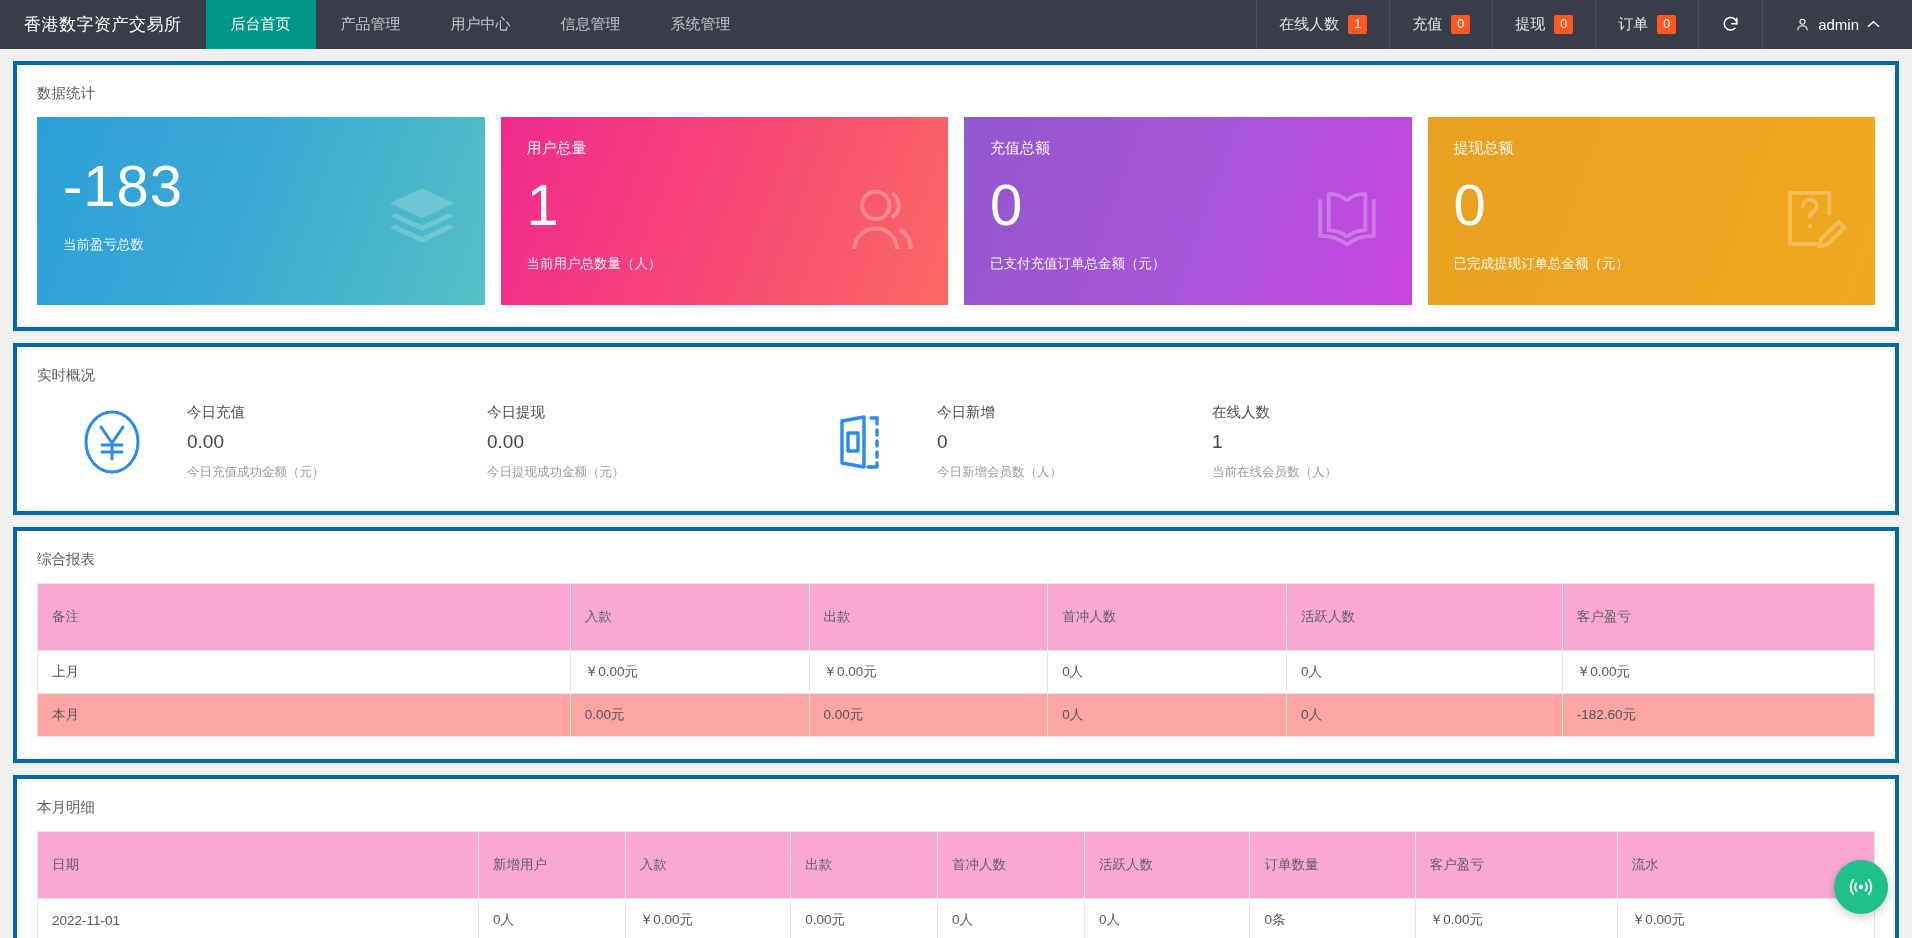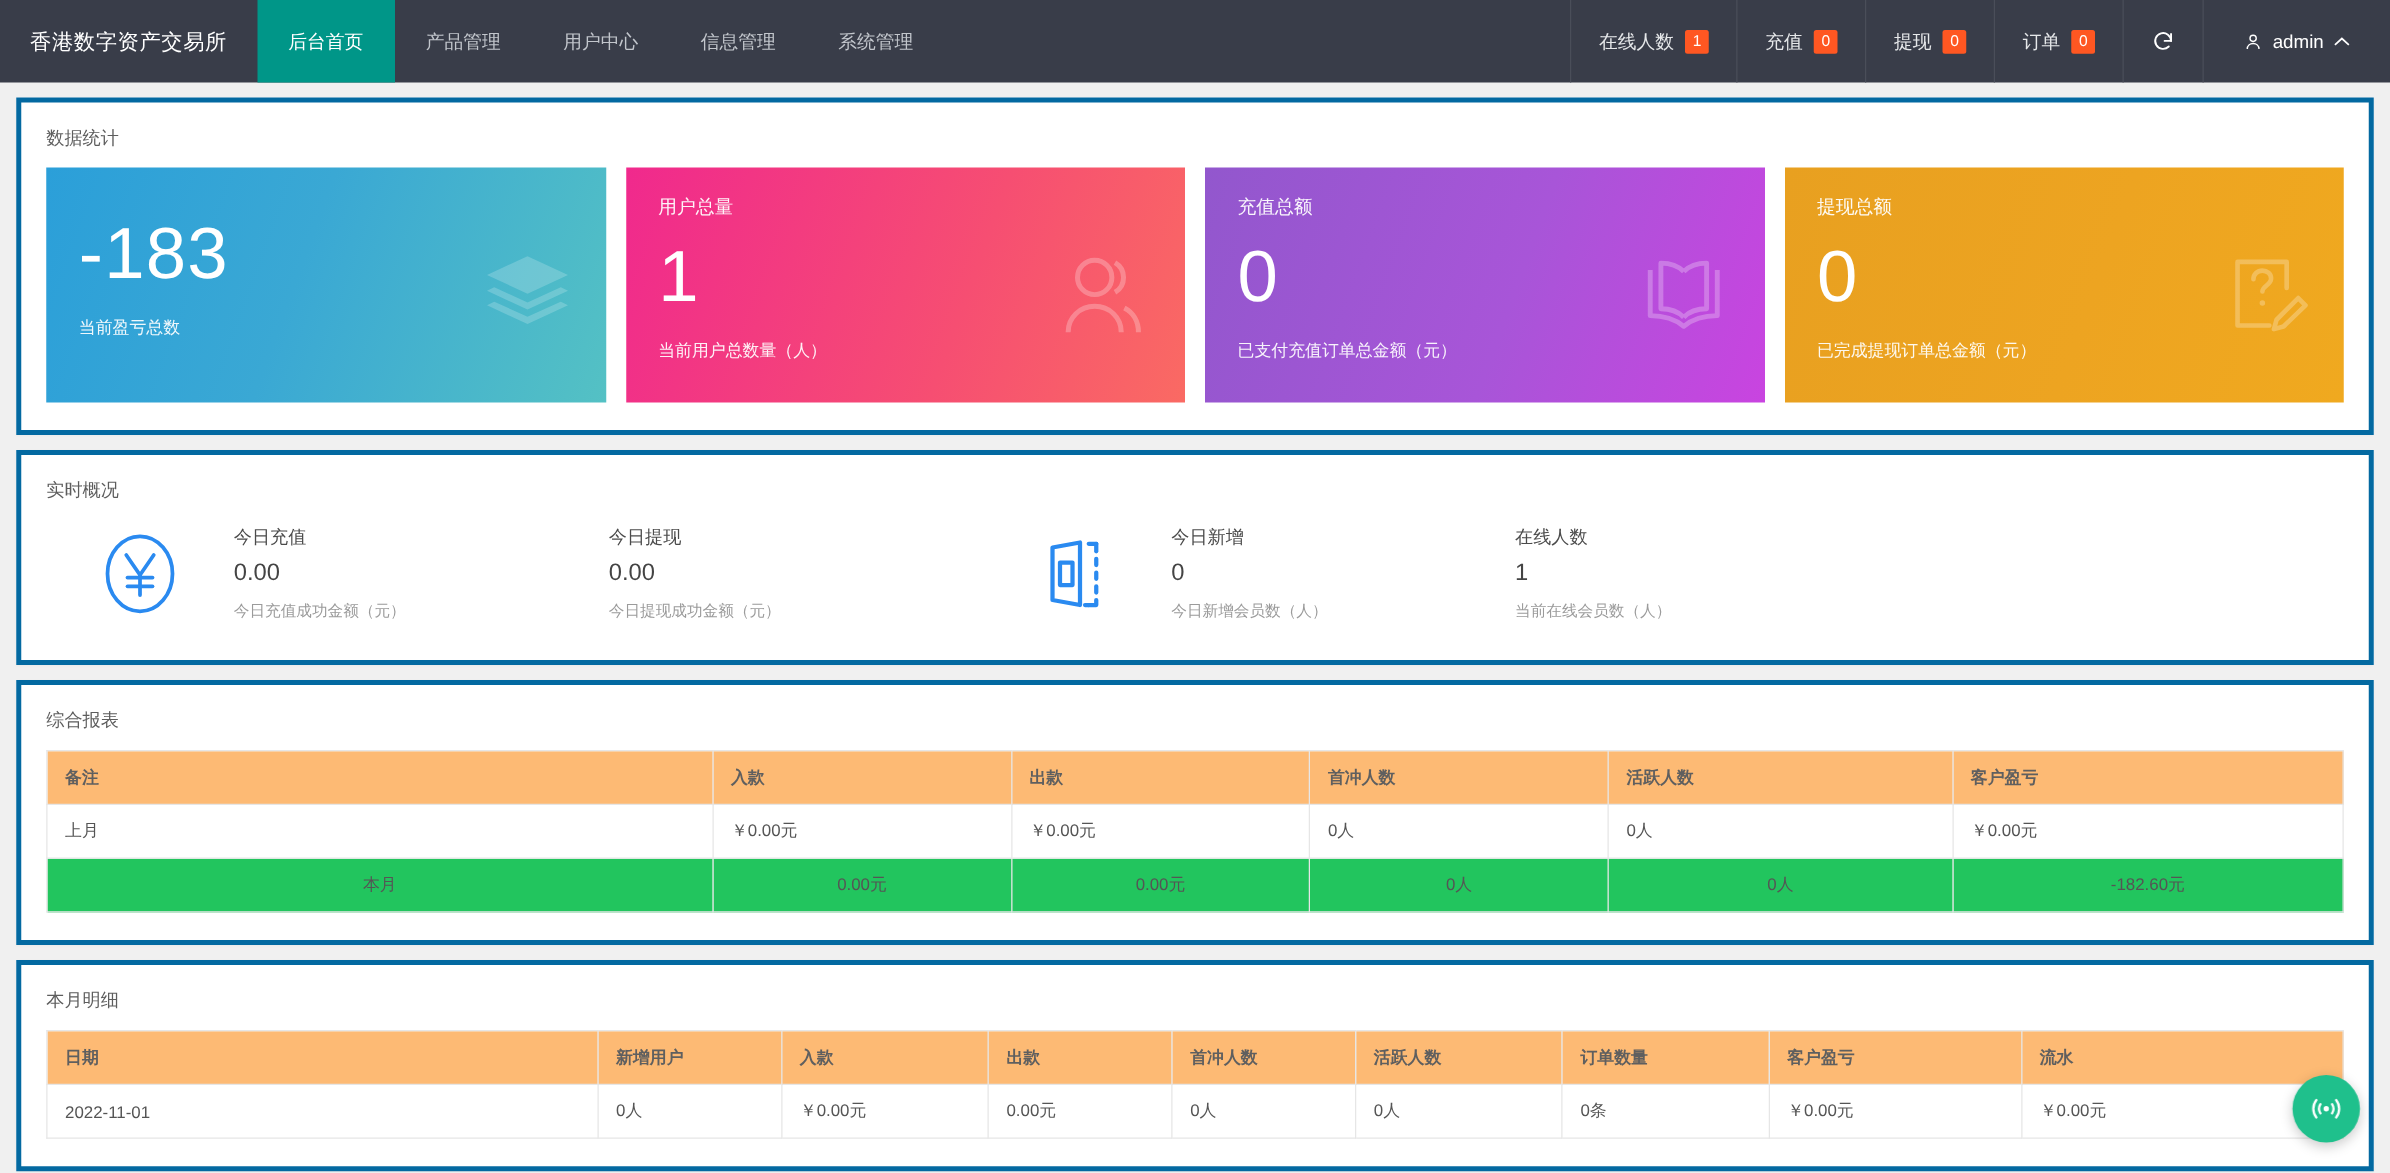--- a/index.html
+++ b/index.html
@@ -5,21 +5,21 @@
   * { box-sizing: border-box; margin: 0; padding: 0; }
   html, body {
     width: 1912px; height: 938px;
     background: #f0f0f0;
     font-family: "Liberation Sans", "DejaVu Sans", sans-serif;
     overflow: hidden;
   }
 
   
   .topbar {
-    height: 66px;
+    height: 49px;
     background: #393D49;
     display: flex;
     align-items: stretch;
     color: #fff;
     position: relative;
     z-index: 10;
   }
   .brand {
     display: flex; align-items: center;
     padding: 0 24px;
@@ -136,38 +136,38 @@
   .rt-block { width: 300px; }
   .rt-block.w-narrow { width: 275px; }
   .rt-name { font-size: 14.5px; color: #4b4b4b; }
   .rt-val { font-size: 19px; color: #444; margin-top: 9px; font-weight: 400; }
   .rt-desc { font-size: 12.5px; color: #9b9b9b; margin-top: 11px; }
 
   
   .tbl-wrap { padding: 0 20px 22px 20px; }
   table { width: 100%; border-collapse: collapse; }
   th {
-    background: #fdba74;
+    background: #f9a8d4;
     text-align: left;
-    font-weight: 700;
+    font-weight: 400;
     font-size: 13.5px;
     color: #5f5f5f;
-    padding: 12px 14px;
+    padding: 24px 14px;
     border: 1px solid #e6e6e6;
     white-space: nowrap;
   }
   td {
     font-size: 13.5px;
     color: #555;
     padding: 12px 14px;
     border: 1px solid #e6e6e6;
     background: #fff;
     white-space: nowrap;
   }
-  tr.alt td { background: #22c55e; text-align: center; }
+  tr.alt td { background: #fca5a5; }
 
   
   .fab {
     position: fixed;
     right: 24px; bottom: 24px;
     width: 54px; height: 54px;
     border-radius: 50%;
     background: #1fc08c;
     box-shadow: 0 3px 10px rgba(0,0,0,.22);
     display: flex; align-items: center; justify-content: center;

